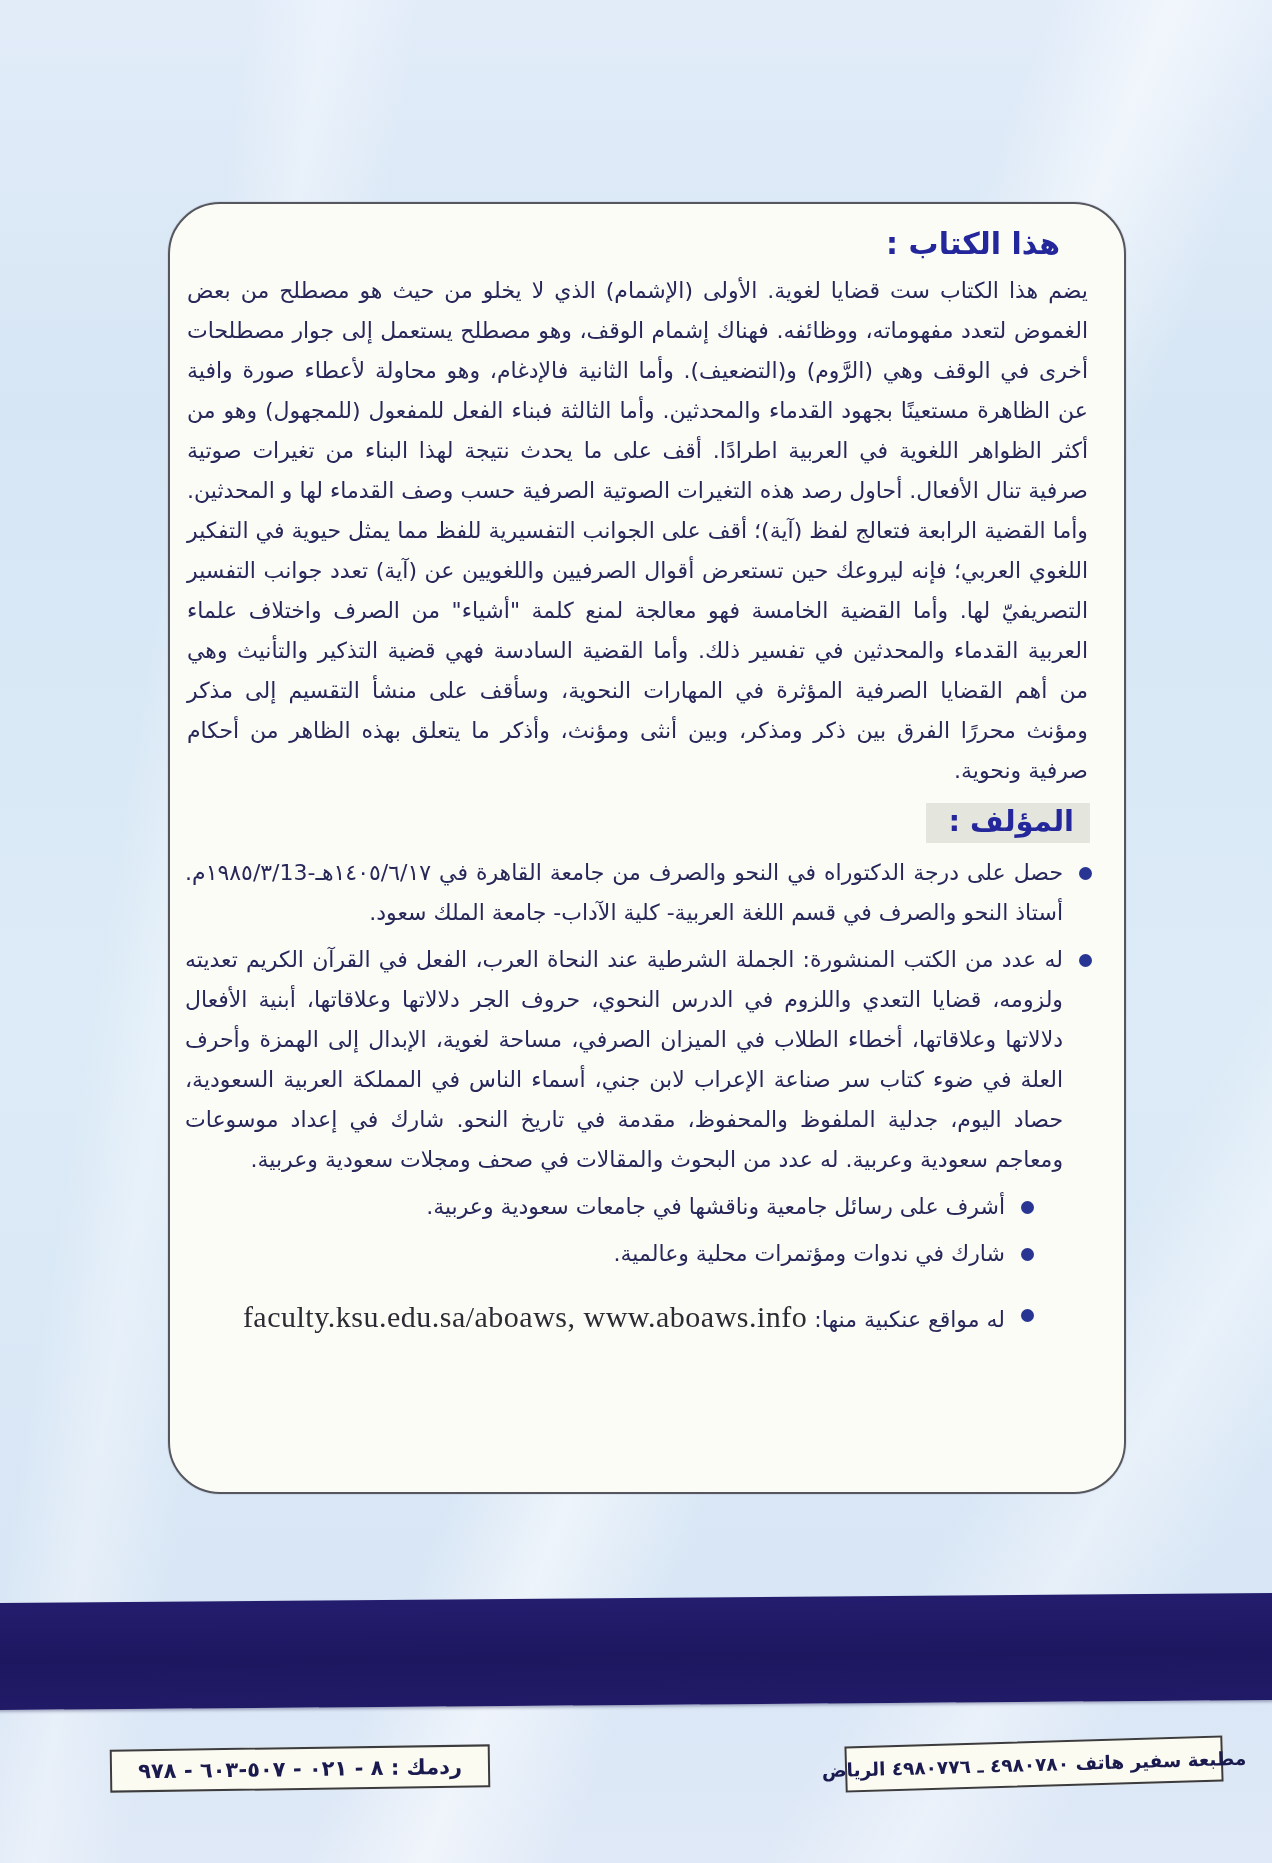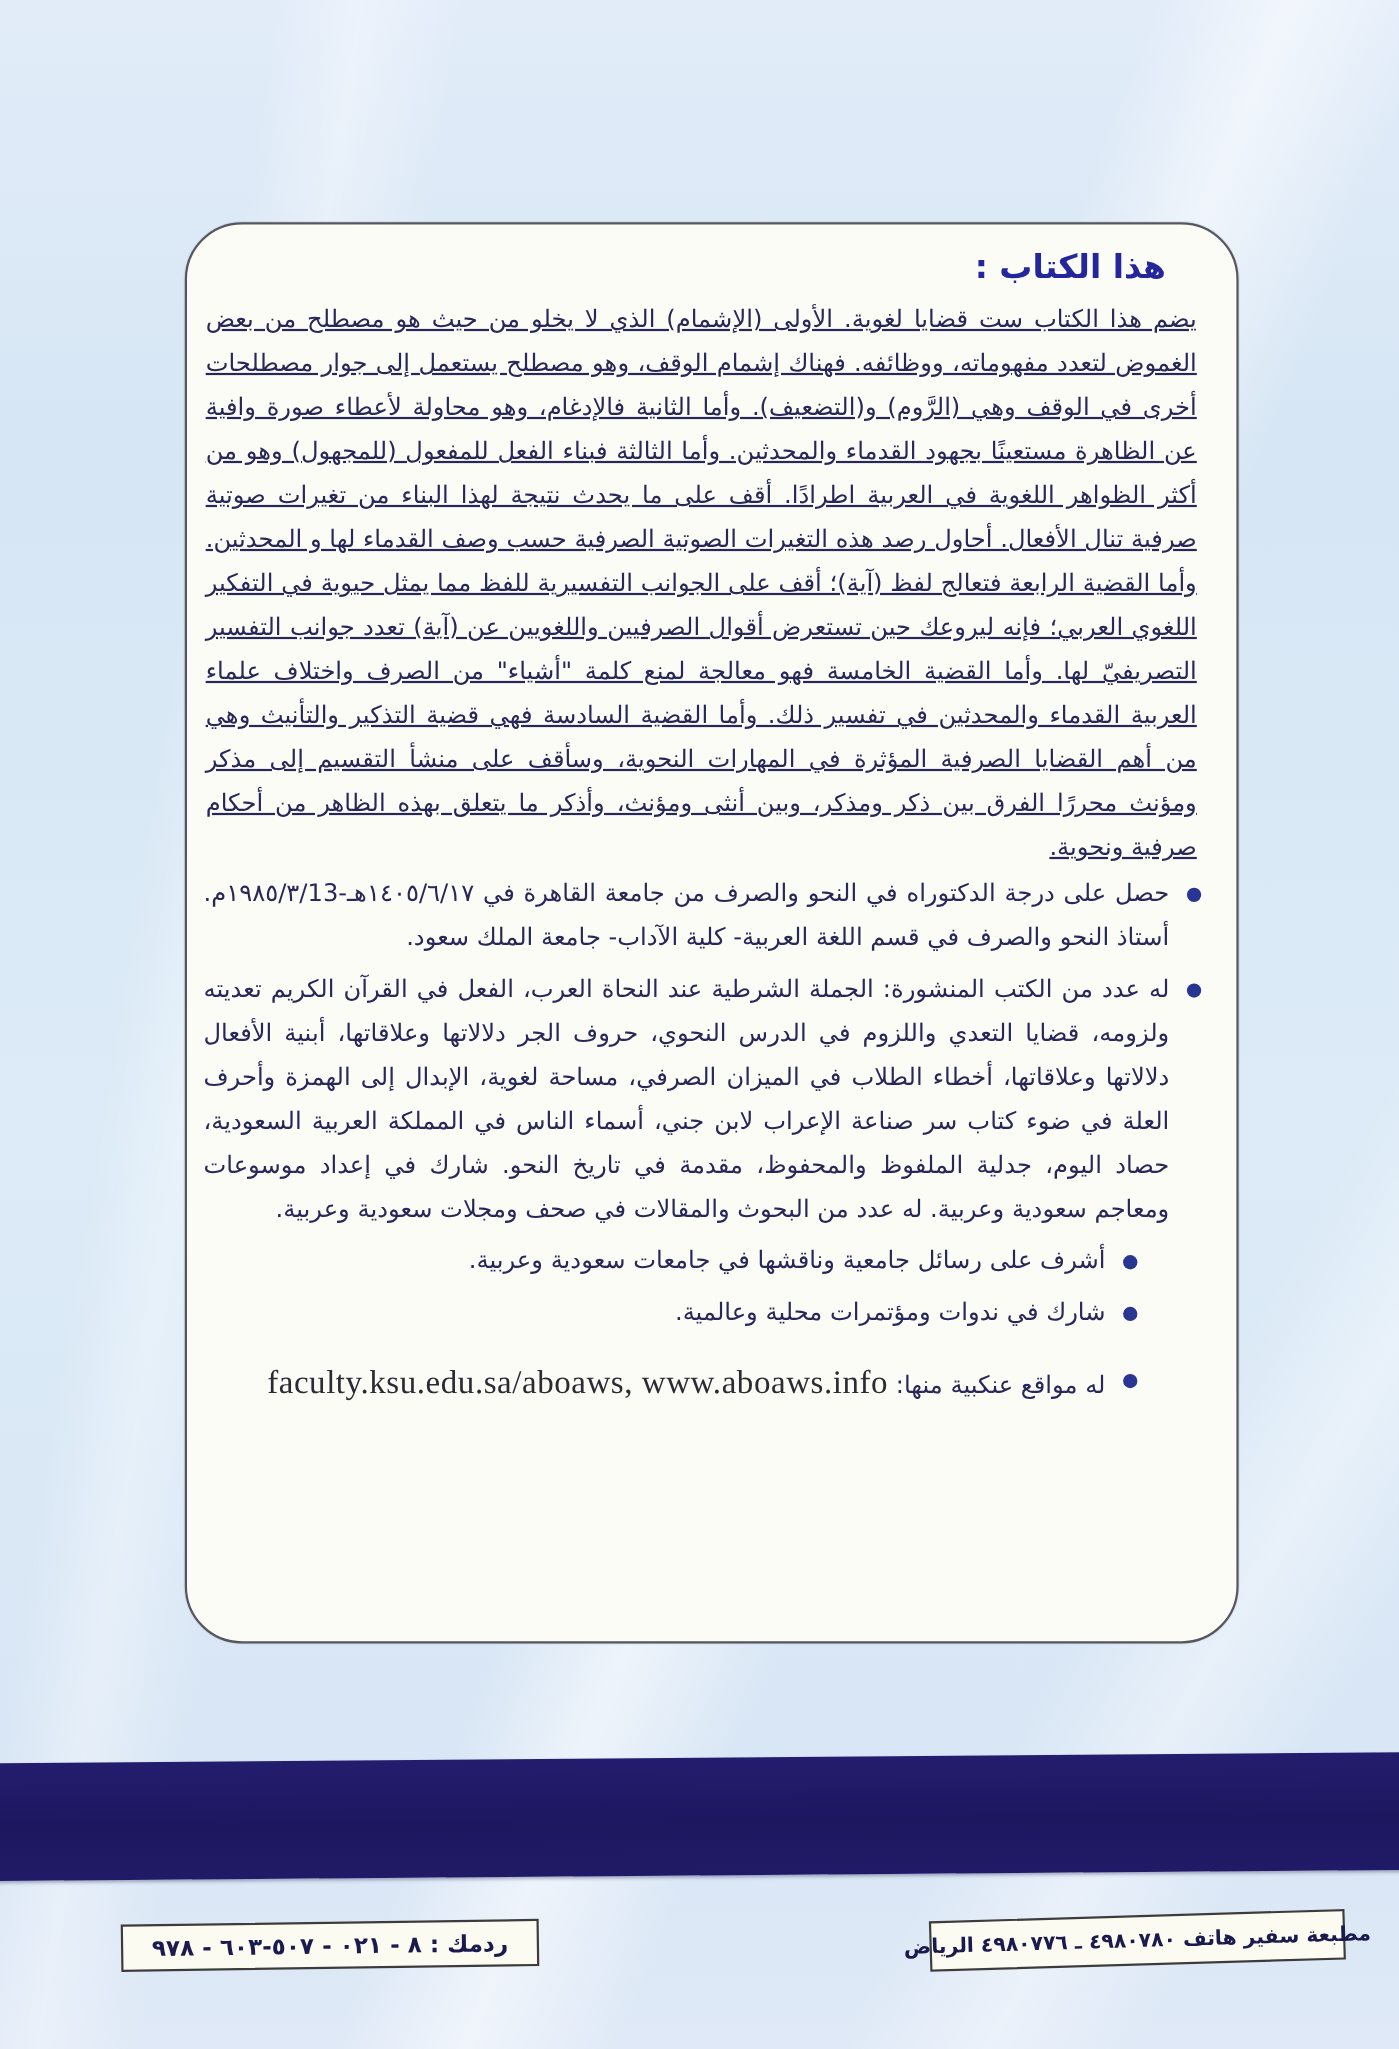--- a/index.html
+++ b/index.html
@@ -21,21 +21,20 @@
     padding:16px 30px 10px 13px;direction:rtl;overflow:hidden;
     box-shadow:0 0 0 1px rgba(120,130,150,.15);
   }
   .card-title{
     font-size:30px;font-weight:bold;color:#23279b;text-align:right;
     margin:6px 34px 10px 0;letter-spacing:.5px;
   }
   .para{
     font-size:22px;line-height:40px;color:#27275a;text-align:justify;
     margin:4px 6px 0 4px;
-    text-decoration:underline;
   }
   .author-heading{
     display:inline-block;font-size:29px;font-weight:bold;color:#23279b;
     background:#e4e5dc;padding:1px 16px 5px 22px;margin:12px 4px 8px 0;
   }
   .bullets{margin:2px 2px 0 2px;}
   .bullet-row{display:flex;align-items:flex-start;column-gap:16px;margin-bottom:7px;}
   .dot{
     flex:0 0 auto;width:13px;height:13px;border-radius:50%;
     background:#283593;margin-top:14px;
@@ -69,20 +68,23 @@
 </head>
 <body>
 
 <div class="streaks"></div>
 
 <div class="card">
   <div class="card-title">هذا الكتاب :</div>
 
   <div class="para">يضم هذا الكتاب ست قضايا لغوية. الأولى (الإشمام) الذي لا يخلو من حيث هو مصطلح من بعض الغموض لتعدد مفهوماته، ووظائفه. فهناك إشمام الوقف، وهو مصطلح يستعمل إلى جوار مصطلحات أخرى في الوقف وهي (الرَّوم) و(التضعيف). وأما الثانية فالإدغام، وهو محاولة لأعطاء صورة وافية عن الظاهرة مستعينًا بجهود القدماء والمحدثين. وأما الثالثة فبناء الفعل للمفعول (للمجهول) وهو من أكثر الظواهر اللغوية في العربية اطرادًا. أقف على ما يحدث نتيجة لهذا البناء من تغيرات صوتية صرفية تنال الأفعال. أحاول رصد هذه التغيرات الصوتية الصرفية حسب وصف القدماء لها و المحدثين. وأما القضية الرابعة فتعالج لفظ (آية)؛ أقف على الجوانب التفسيرية للفظ مما يمثل حيوية في التفكير اللغوي العربي؛ فإنه ليروعك حين تستعرض أقوال الصرفيين واللغويين عن (آية) تعدد جوانب التفسير التصريفيّ لها. وأما القضية الخامسة فهو معالجة لمنع كلمة "أشياء" من الصرف واختلاف علماء العربية القدماء والمحدثين في تفسير ذلك. وأما القضية السادسة فهي قضية التذكير والتأنيث وهي من أهم القضايا الصرفية المؤثرة في المهارات النحوية، وسأقف على منشأ التقسيم إلى مذكر ومؤنث محررًا الفرق بين ذكر ومذكر، وبين أنثى ومؤنث، وأذكر ما يتعلق بهذه الظاهر من أحكام صرفية ونحوية.</div>
 
+  <div>
+    <span class="author-heading">المؤلف :</span>
+  </div>
 
   <div class="bullets">
     <div class="bullet-row">
       <span class="dot"></span>
       <span class="btext">حصل على درجة الدكتوراه في النحو والصرف من جامعة القاهرة في ١٤٠٥/٦/١٧هـ-١٩٨٥/٣/13م. أستاذ النحو والصرف في قسم اللغة العربية- كلية الآداب- جامعة الملك سعود.</span>
     </div>
     <div class="bullet-row">
       <span class="dot"></span>
       <span class="btext">له عدد من الكتب المنشورة: الجملة الشرطية عند النحاة العرب، الفعل في القرآن الكريم تعديته ولزومه، قضايا التعدي واللزوم في الدرس النحوي، حروف الجر دلالاتها وعلاقاتها، أبنية الأفعال دلالاتها وعلاقاتها، أخطاء الطلاب في الميزان الصرفي، مساحة لغوية، الإبدال إلى الهمزة وأحرف العلة في ضوء كتاب سر صناعة الإعراب لابن جني، أسماء الناس في المملكة العربية السعودية، حصاد اليوم، جدلية الملفوظ والمحفوظ، مقدمة في تاريخ النحو. شارك في إعداد موسوعات ومعاجم سعودية وعربية. له عدد من البحوث والمقالات في صحف ومجلات سعودية وعربية.</span>
     </div>

